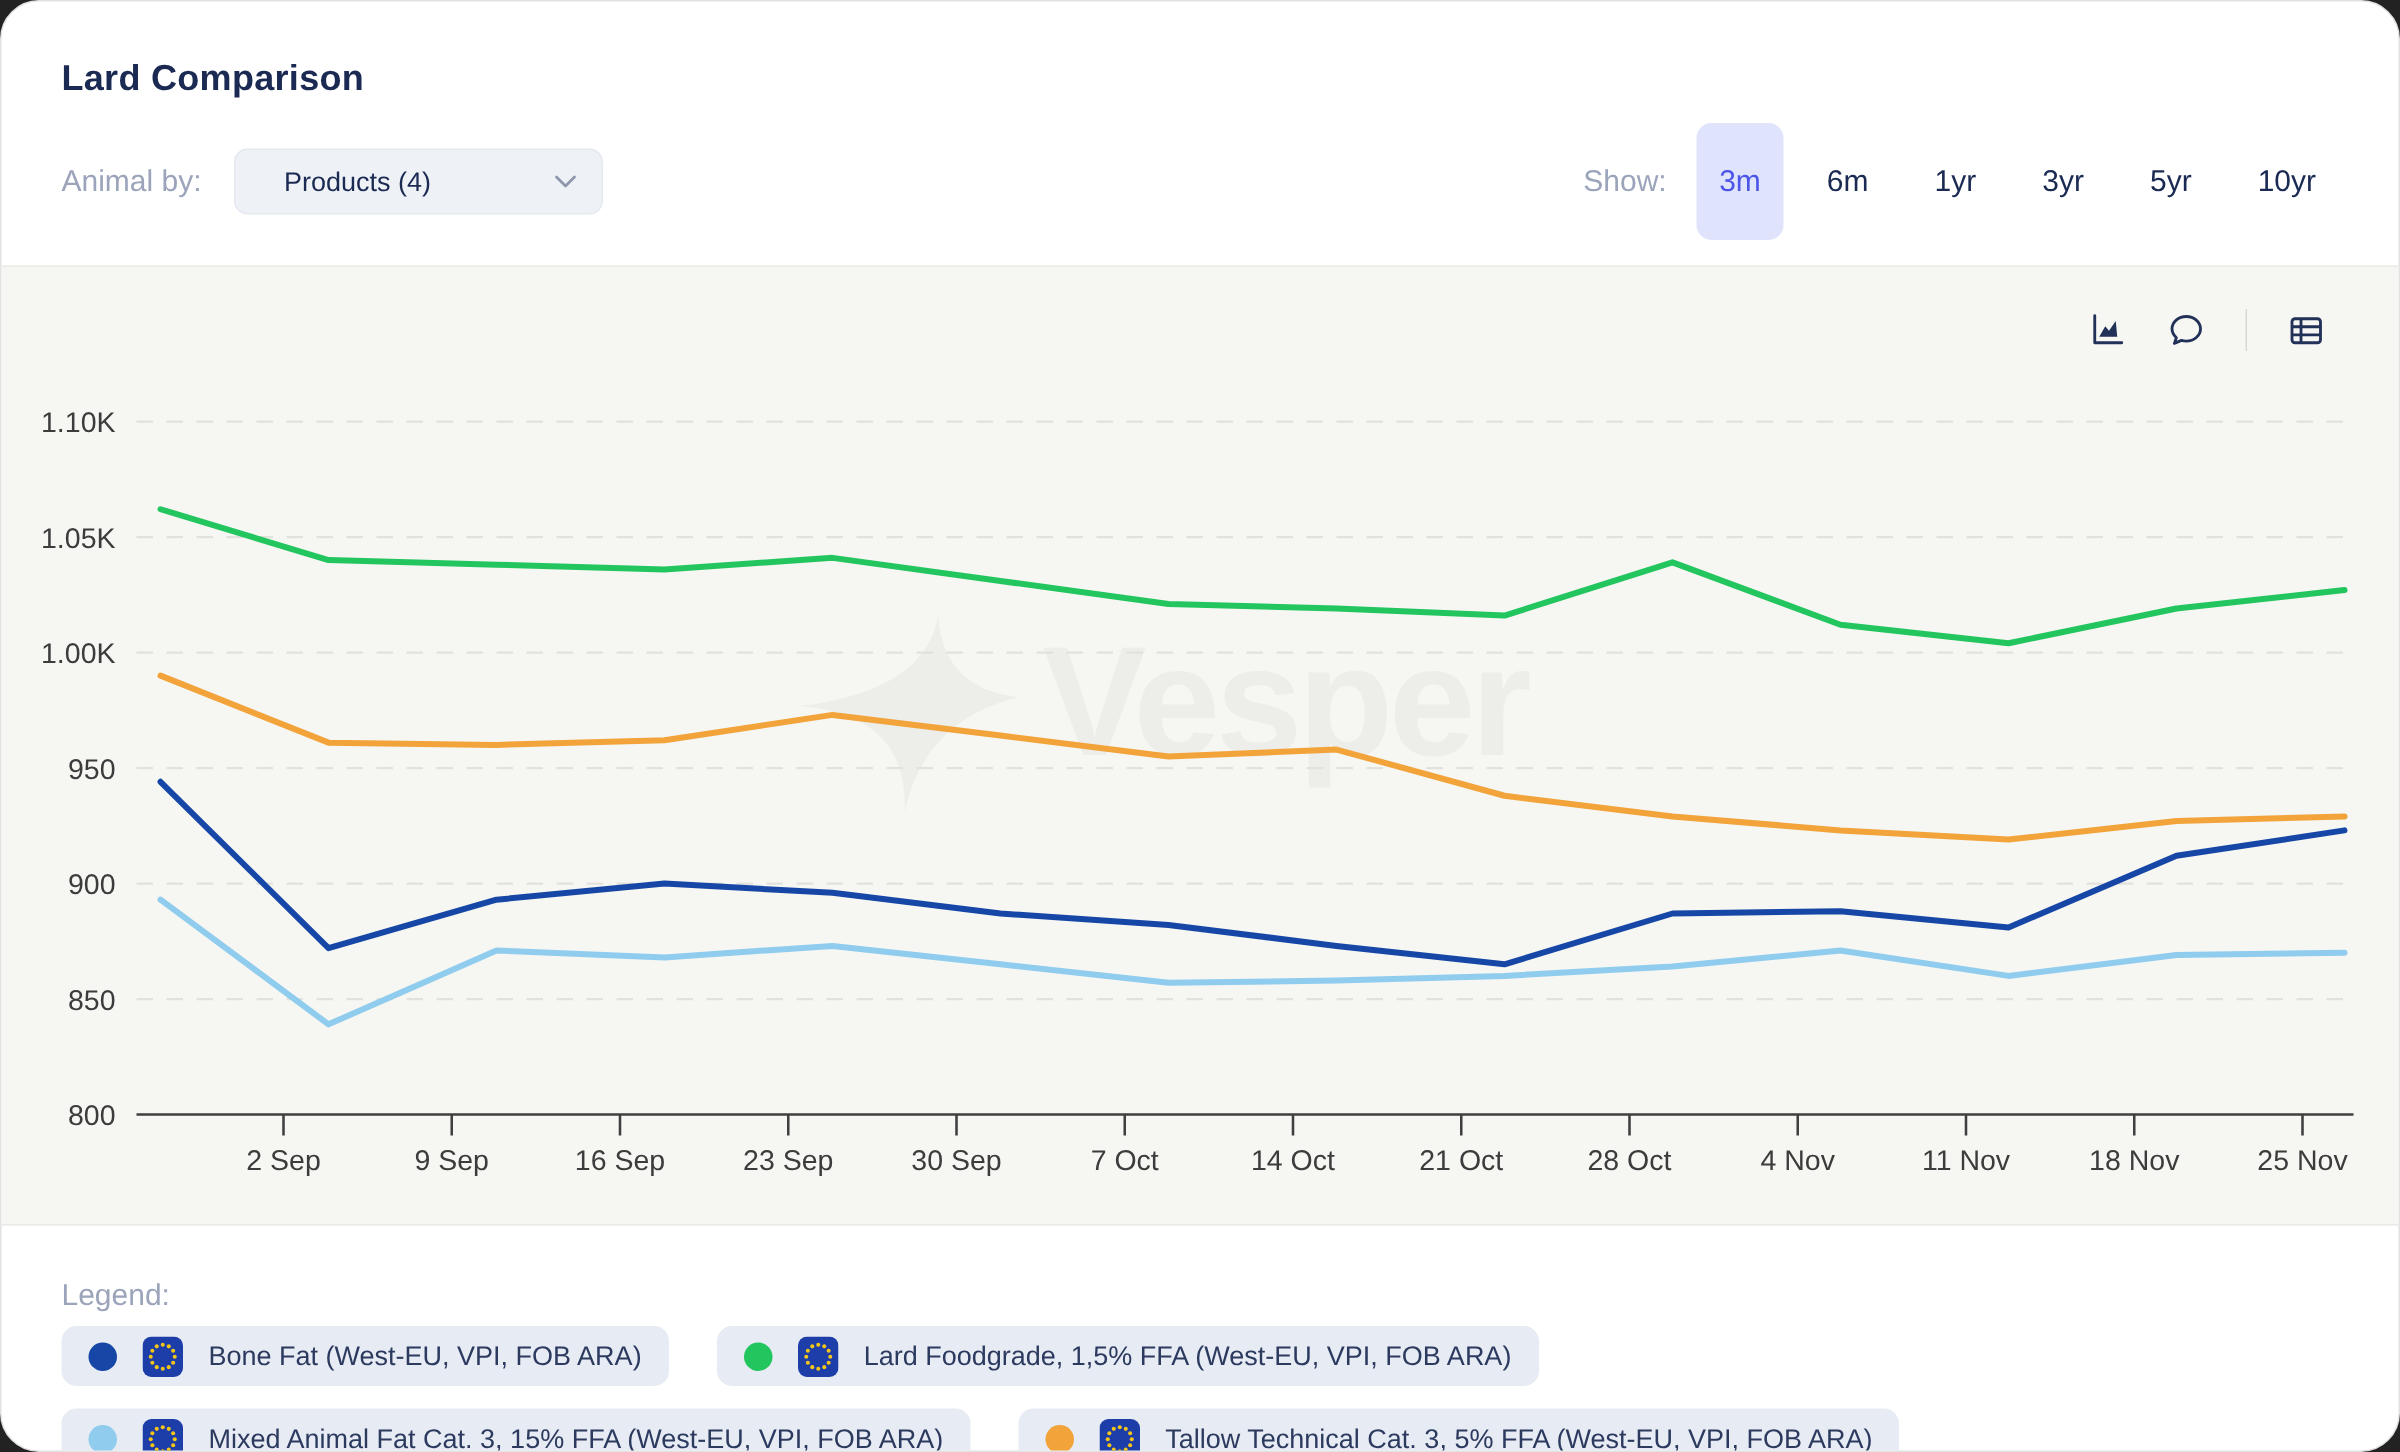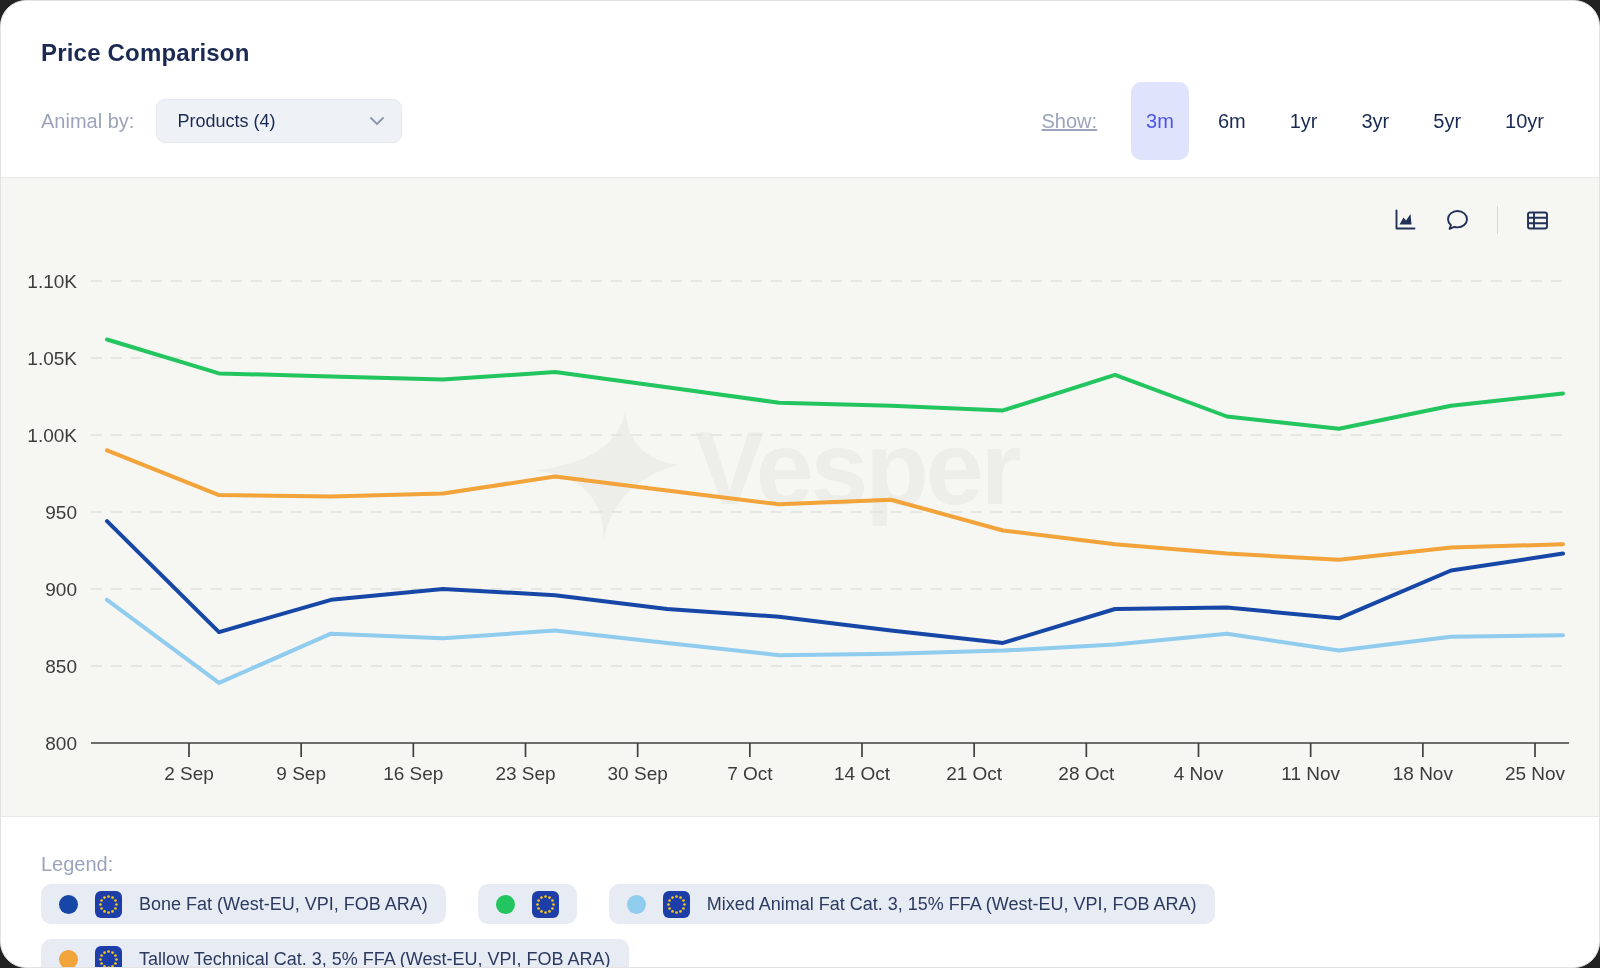--- a/index.html
+++ b/index.html
@@ -27,23 +27,23 @@
     display: flex; justify-content: space-between; align-items: center;
   }
   .filter-group { display: flex; align-items: center; gap: 22px; }
   .gray-label { font-size: 20px; color: #9ba4ba; }
   .dropdown {
     width: 246px; height: 44px; box-sizing: border-box;
     background: #eef1f6; border: 1px solid #e4e8ef; border-radius: 9px;
     display: flex; align-items: center; justify-content: space-between;
     padding: 0 16px 0 20px; cursor: pointer;
   }
-  .dropdown-value { font-size: 18px; color: #1b2a52; }
+  .dropdown-value { font-size: 18px; color: #1b2a52; margin-left: 12px; }
   .show-group { display: flex; align-items: center; gap: 14px; }
-  .show-group .gray-label { margin-right: 20px; text-decoration: underline; }
+  .show-group .gray-label { margin-right: 6px; }
   .range-btn {
     height: 42px; padding: 18px 15px; border-radius: 10px;
     display: flex; align-items: center; justify-content: center;
     font-size: 20px; color: #1b2a52; cursor: pointer; background: transparent;
   }
   .range-btn.active { background: #dfe3fc; color: #4d55e8; }
 
   .chart-panel {
     position: absolute; top: 176px; left: 0; right: 0; height: 638px;
     background: #f6f6f3;
@@ -84,21 +84,21 @@
     cursor: pointer;
   }
   .legend-dot { width: 19px; height: 19px; border-radius: 50%; flex: none; }
   .legend-text { font-size: 18px; color: #2c3a5f; white-space: nowrap; }
 </style>
 </head>
 <body>
 
 <div class="card">
 
-  <div class="page-title">Price Comparison</div>
+  <div class="page-title">Lard Comparison</div>
 
   <div class="controls-row">
     <div class="filter-group">
       <span class="gray-label">Animal by:</span>
       <div class="dropdown">
         <span class="dropdown-value">Products (4)</span>
         <span style="display:flex;">
           <svg width="16" height="10" viewBox="0 0 16 10">
               <polyline points="2,2 8,8 14,2" fill="none" stroke="#8d96ab" stroke-width="1.8" stroke-linecap="round" stroke-linejoin="round"></polyline>
             </svg>
@@ -235,20 +235,21 @@
               <circle cx="20.43" cy="17.50" r="1.35" fill="#f5c518"></circle>
               <circle cx="17.50" cy="20.43" r="1.35" fill="#f5c518"></circle>
               <circle cx="13.50" cy="21.50" r="1.35" fill="#f5c518"></circle>
               <circle cx="9.50" cy="20.43" r="1.35" fill="#f5c518"></circle>
               <circle cx="6.57" cy="17.50" r="1.35" fill="#f5c518"></circle>
               <circle cx="5.50" cy="13.50" r="1.35" fill="#f5c518"></circle>
               <circle cx="6.57" cy="9.50" r="1.35" fill="#f5c518"></circle>
               <circle cx="9.50" cy="6.57" r="1.35" fill="#f5c518"></circle>
             </svg>
           </span>
+          <span class="legend-text">Lard Foodgrade, 1,5% FFA (West-EU, VPI, FOB ARA)</span>
         </div>
         <div class="legend-pill">
           <span class="legend-dot" style="background: rgb(143, 204, 238);"></span>
           <span style="display: flex;">
             <svg width="27" height="27" viewBox="0 0 27 27">
               <rect width="27" height="27" rx="6" fill="#1d3ea8"></rect>
               <circle cx="13.50" cy="5.50" r="1.35" fill="#f5c518"></circle>
               <circle cx="17.50" cy="6.57" r="1.35" fill="#f5c518"></circle>
               <circle cx="20.43" cy="9.50" r="1.35" fill="#f5c518"></circle>
               <circle cx="21.50" cy="13.50" r="1.35" fill="#f5c518"></circle>

